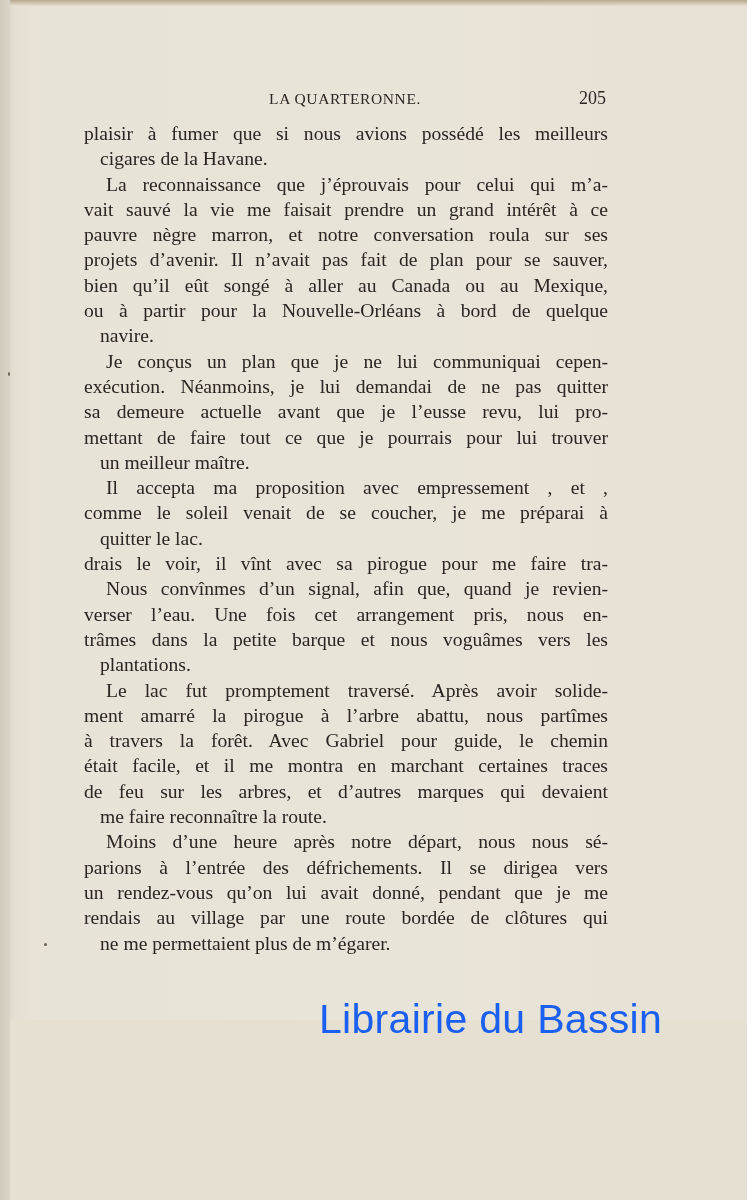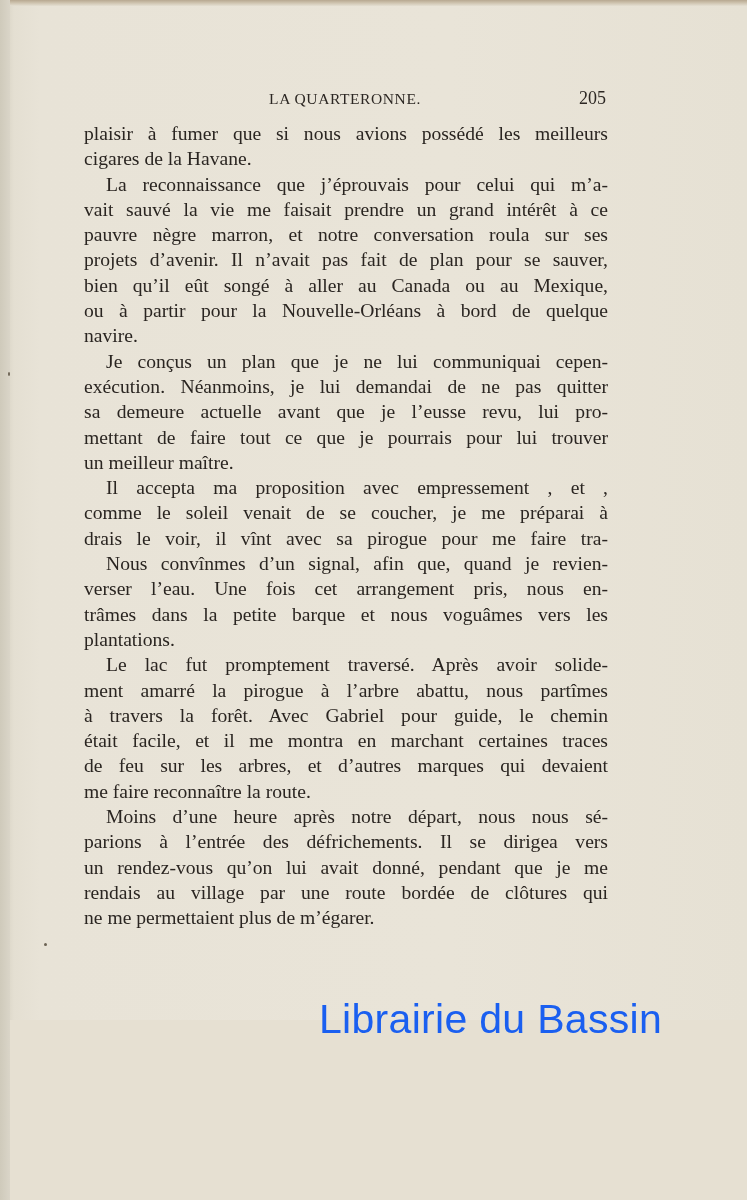--- a/index.html
+++ b/index.html
@@ -68,20 +68,21 @@
     }
     .para .line {
       display: block;
       text-align: justify;
       text-align-last: justify;
       white-space: nowrap;
       height: 25.3px;
     }
     .para .line.last {
       text-align-last: left;
+      margin-left: 16px;
     }
     .para .line.indent {
       padding-left: 22px;
     }
     .watermark {
       position: absolute;
       left: 312px;
       top: 993px;
       font-family: "Liberation Sans", "DejaVu Sans", sans-serif;
       font-size: 41px;
@@ -127,20 +128,21 @@
       <div class="para">
         <span class="line indent">Je conçus un plan que je ne lui communiquai cepen-</span>
         <span class="line">exécution. Néanmoins, je lui demandai de ne pas quitter</span>
         <span class="line">sa demeure actuelle avant que je l’eusse revu, lui pro-</span>
         <span class="line">mettant de faire tout ce que je pourrais pour lui trouver</span>
         <span class="line last">un meilleur maître.</span>
       </div>
       <div class="para">
         <span class="line indent">Il accepta ma proposition avec empressement , et ,</span>
         <span class="line">comme le soleil venait de se coucher, je me préparai à</span>
+        <span class="line last">quitter le lac.</span>
       </div>
       <div class="para">
         <span class="line">drais le voir, il vînt avec sa pirogue pour me faire tra-</span>
         <span class="line indent">Nous convînmes d’un signal, afin que, quand je revien-</span>
         <span class="line">verser l’eau. Une fois cet arrangement pris, nous en-</span>
         <span class="line">trâmes dans la petite barque et nous voguâmes vers les</span>
         <span class="line last">plantations.</span>
       </div>
       <div class="para">
         <span class="line indent">Le lac fut promptement traversé. Après avoir solide-</span>

